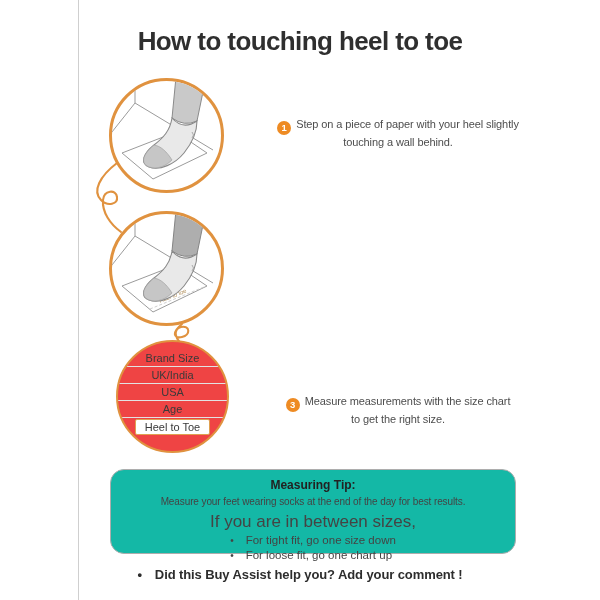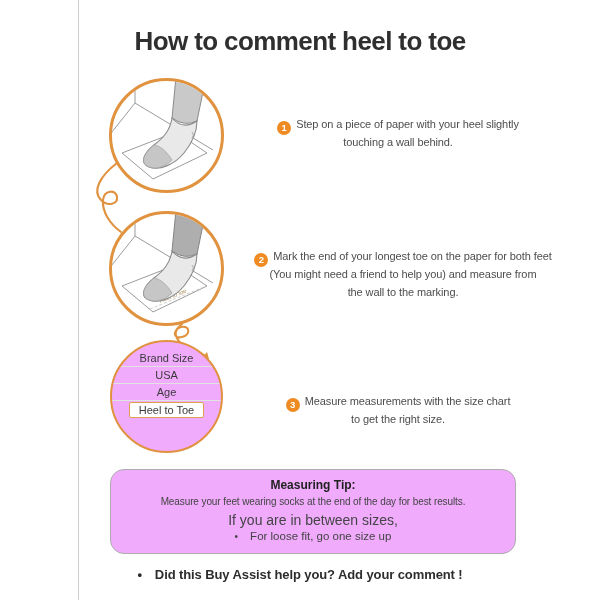--- a/index.html
+++ b/index.html
@@ -22,22 +22,22 @@
   .paper{fill:#fff;stroke:#9b9b9b;stroke-width:1;}
   .leg1{fill:#c9c9c9;stroke:#8a8a8a;stroke-width:1;}
   .leg2{fill:#aeaeae;stroke:#848484;stroke-width:1;}
   .sock{fill:#e9e9e9;stroke:#8a8a8a;stroke-width:1.1;}
   .toecap{fill:#c6c6c6;stroke:#9a9a9a;stroke-width:0.6;}
   .stitch{fill:none;stroke:#9a9a9a;stroke-width:0.8;}
   .dashline{fill:none;stroke:#c9c9c9;stroke-width:0.9;stroke-dasharray:3 2;}
   .paper-label{font-family:"Liberation Sans",sans-serif;font-size:6px;fill:#b3925f;}
 
   .size-circle{
-    position:absolute;left:110px;top:340px;width:113px;height:113px;box-sizing:border-box;
-    border:2.5px solid var(--accent);border-radius:50%;background:#f0abfc;overflow:hidden;
+    position:absolute;left:116px;top:340px;width:113px;height:113px;box-sizing:border-box;
+    border:2.5px solid var(--accent);border-radius:50%;background:#ef4444;overflow:hidden;
     padding-top:8px;
   }
   .size-row{
     height:16px;display:flex;align-items:center;justify-content:center;
     font-size:11px;color:#3a3a3a;border-bottom:1px solid #e2e2e2;
   }
   .size-row.last{border-bottom:none;height:18px;}
   .hl-box{
     display:inline-block;border:1px solid #dfa050;border-radius:2px;background:#fff;
     padding:0 9px;line-height:14px;font-size:11px;color:#3a3a3a;
@@ -49,43 +49,43 @@
   .step-3{left:233px;top:382px;width:310px;}
   .badge{
     display:inline-flex;align-items:center;justify-content:center;
     width:14px;height:14px;border-radius:50%;background:var(--badge);
     color:#fff;font-size:9.5px;font-weight:bold;margin-right:5px;transform:translateY(3px);
   }
   .step-text{white-space:pre-line;}
 
   .tip-box{
     position:absolute;left:110px;top:469px;width:406px;height:85px;box-sizing:border-box;
-    border:1px solid #adadad;border-radius:14px;background:#f0abfc;text-align:center;
+    border:1px solid #adadad;border-radius:14px;background:#14b8a6;text-align:center;
   }
   .tip-title{margin:8px 0 0 0;font-size:12px;font-weight:bold;color:#222;}
   .tip-line1{margin:4px 0 0 0;font-size:10px;color:#444;letter-spacing:-0.1px;}
-  .tip-line2{margin:5px 0 0 0;font-size:14px;color:#444;}
+  .tip-line2{margin:5px 0 0 0;font-size:17px;color:#444;}
   .tip-bullets{width:fit-content;margin:1px auto 0 auto;text-align:left;}
   .tip-bullet{font-size:11.5px;color:#444;line-height:14px;}
   .tip-bullet::before{content:"•";margin-right:12px;font-size:10px;}
 
   .footer{
     position:absolute;top:567px;left:0;width:100%;display:flex;justify-content:center;
     font-size:13px;font-weight:bold;color:#2d2d2d;letter-spacing:-0.1px;
   }
   .footer::before{content:"•";margin-right:13px;}
 </style>
 </head>
 <body>
 
 <div class="canvas">
 
   <div class="left-rule"></div>
 
-  <h1 class="title">How to comment heel to toe</h1>
+  <h1 class="title">How to touching heel to toe</h1>
 
   <svg class="squiggles" width="600" height="600" viewBox="0 0 600 600">
     <path class="squig" d="M 117 163 C 100 176, 92 191, 101 200 C 108 207, 118 204, 117 197 C 116 189, 104 190, 103 200 C 102 212, 110 224, 121 232"></path>
     <path class="squig" d="M 182 324 C 172 332, 173 339, 182 337 C 191 335, 190 325, 181 327 C 172 329, 175 341, 186 347 C 194 351, 200 352, 205 356"></path>
     <polygon class="arrowhead" points="209,359 207,352 201,359"></polygon>
   </svg>
 
   <svg class="circ-illus" style="left:108px;top:77px;" width="117" height="117" viewBox="0 0 117 117">
     <defs>
       <clipPath id="clip1">
@@ -117,47 +117,44 @@
       <text class="paper-label" x="52" y="93" transform="rotate(-22 52 93)">Heel to toe</text>
       <path class="leg2" d="M 68 0 L 97 5 L 89 44 Q 76 50 64 41 Z"></path>
       <path class="sock" d="M 64 41 C 62 54, 55 61, 46 68 C 36 76, 31 86, 41 90 C 52 94, 67 87, 76 76 C 84 66, 89 54, 89 44 C 80 50, 71 49, 64 41 Z"></path>
       <path class="toecap" d="M 46 68 C 36 76, 31 86, 41 90 C 49 93, 58 89, 64 83 C 59 75, 53 69, 46 68 Z"></path>
       <path class="stitch" d="M 84 55 q 3 3 0 6"></path>
     </g>
   </svg>
 
   <div class="size-circle">
     <div class="size-row">Brand Size</div>
+    <div class="size-row">UK/India</div>
     <div class="size-row">USA</div>
     <div class="size-row">Age</div>
     <div class="size-row last">
       <span class="hl-box">Heel to Toe</span>
     </div>
   </div>
 
   <p class="step step-1">
     <span class="badge">1</span><span class="step-text">Step on a piece of paper with your heel slightly
 touching a wall behind.</span>
   </p>
-  <p class="step step-2">
-    <span class="badge">2</span><span class="step-text">Mark the end of your longest toe on the paper for both feet
-(You might need a friend to help you) and measure from
-the wall to the marking.</span>
-  </p>
   <p class="step step-3">
     <span class="badge">3</span><span class="step-text">Measure measurements with the size chart
 to get the right size.</span>
   </p>
 
   <div class="tip-box">
     <p class="tip-title">Measuring Tip:</p>
     <p class="tip-line1">Measure your feet wearing socks at the end of the day for best results.</p>
     <p class="tip-line2">If you are in between sizes,</p>
     <div class="tip-bullets">
-      <div class="tip-bullet">For loose fit, go one size up</div>
+      <div class="tip-bullet">For tight fit, go one size down</div>
+      <div class="tip-bullet">For loose fit, go one chart up</div>
     </div>
   </div>
 
   <div class="footer">
     <span>Did this Buy Assist help you? Add your comment !</span>
   </div>
 
 </div>
 
 </body></html>

